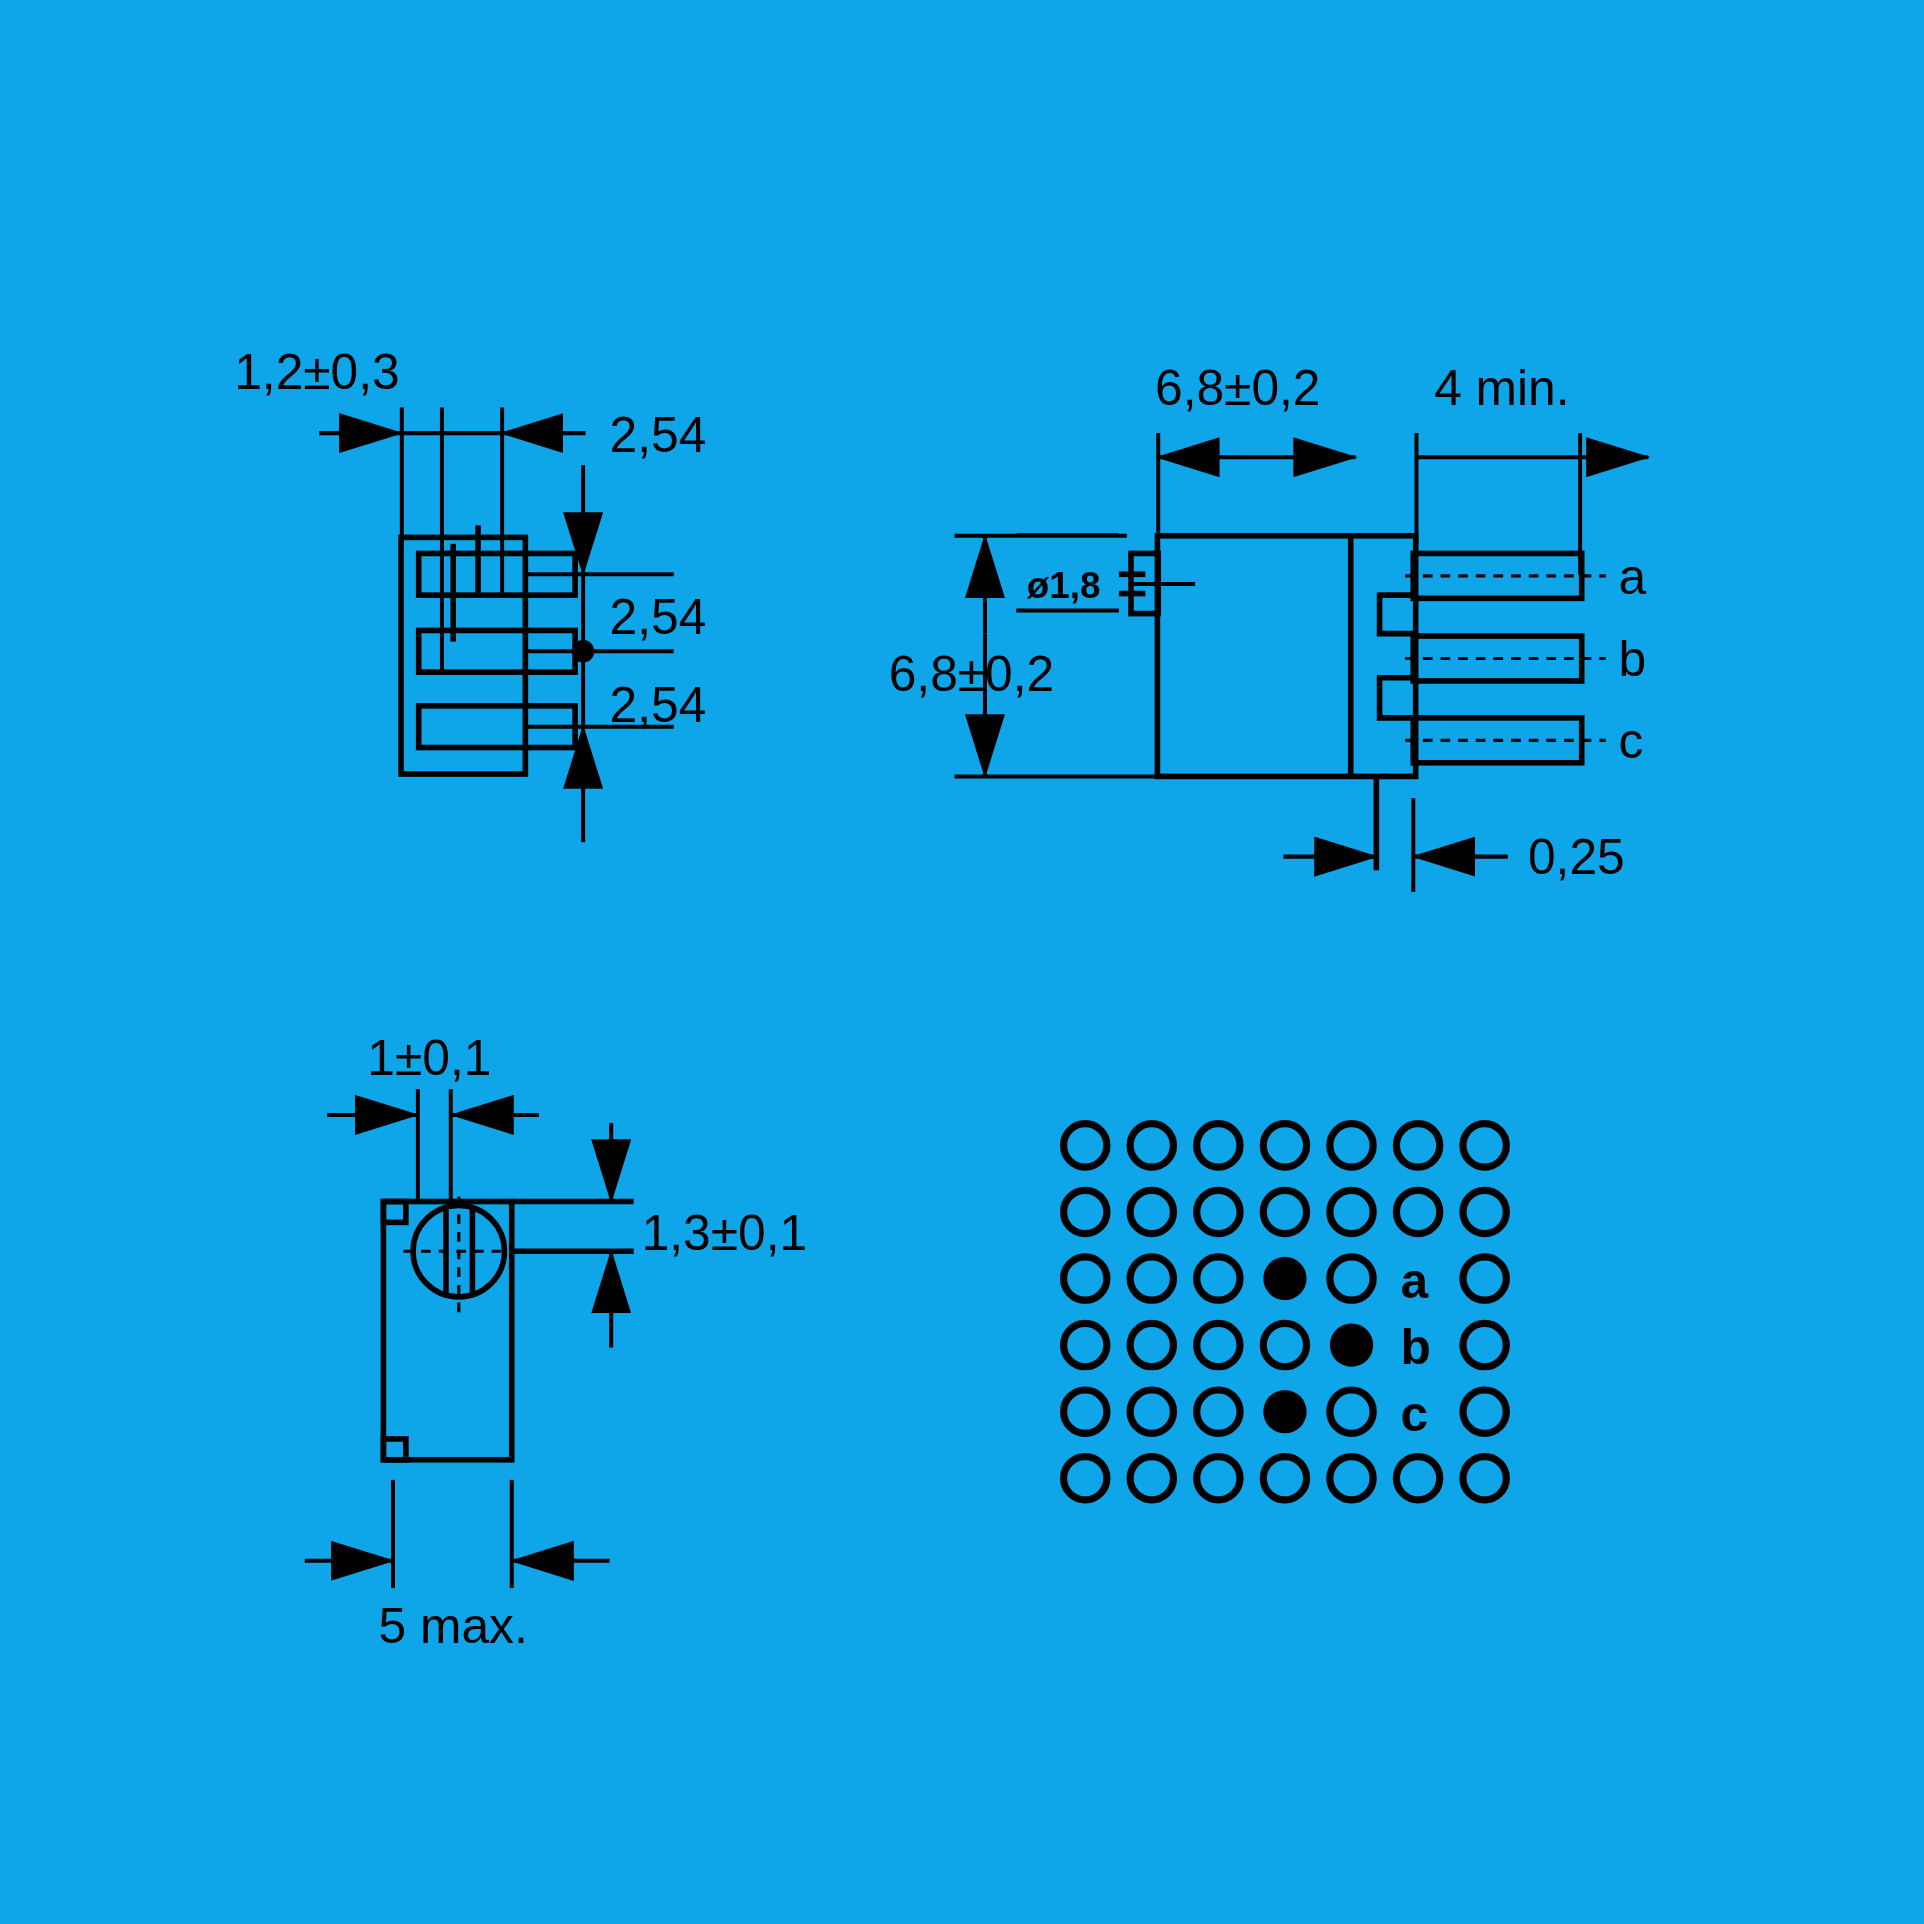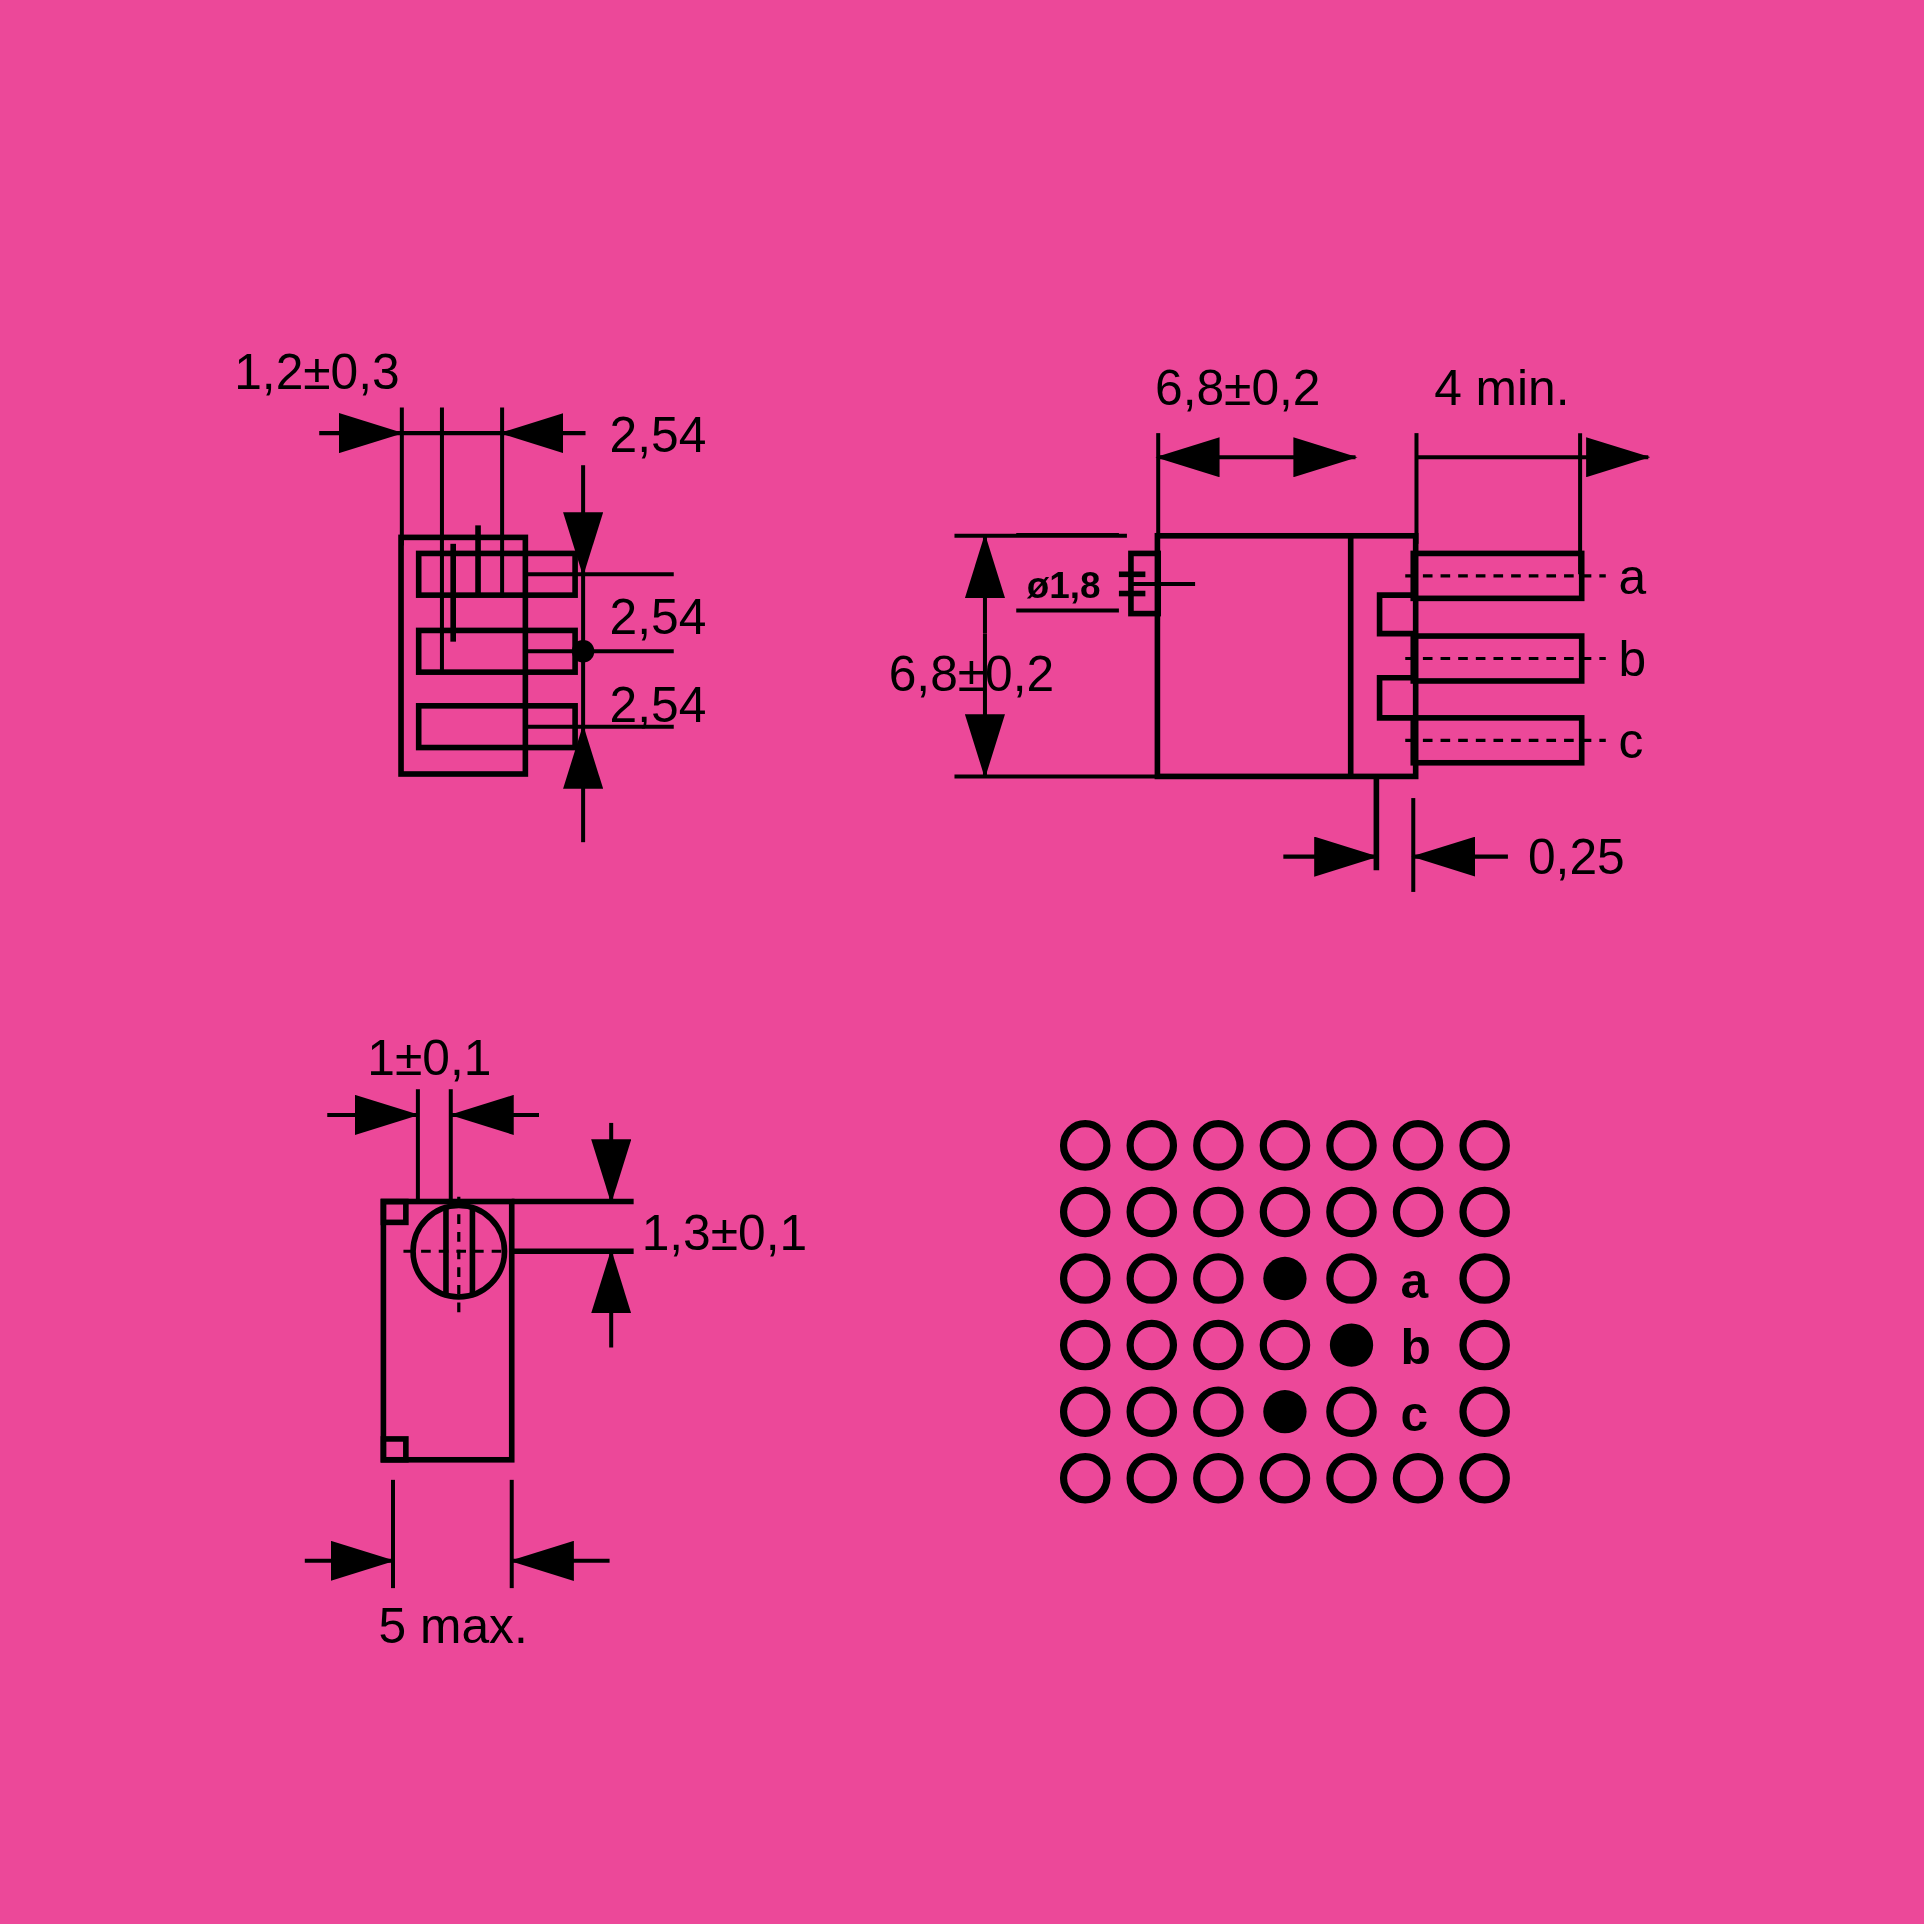--- a/index.html
+++ b/index.html
@@ -2,21 +2,21 @@
 <html style="font-size:13px"><head>
 <meta charset="utf-8">
 <style>
   html,body{margin:0;padding:0;background:#ffffff;}
   body{
     width:1925px;height:1925px;
     font-family:"Liberation Sans", sans-serif;
     color:#000;
     overflow:hidden;
   }
-  #stage{position:relative;width:1925px;height:1925px;background:#ec4899;}
+  #stage{position:relative;width:1925px;height:1925px;background:#0ea5e9;}
   svg#drawing{position:absolute;left:0;top:0;width:1925px;height:1925px;display:block;}
   text{font-family:"Liberation Sans", sans-serif;fill:#000;}
   .dim-txt{font-size:62px;}
   .dim-txt-sm{font-size:46px;font-weight:bold;}
   .pin-txt{font-size:62px;}
   .pad-txt{font-size:62px;font-weight:bold;}
   .ln{stroke:#000;fill:none;}
   .thick{stroke-width:7;}
   .thin{stroke-width:5;}
   .hair{stroke-width:4;}

